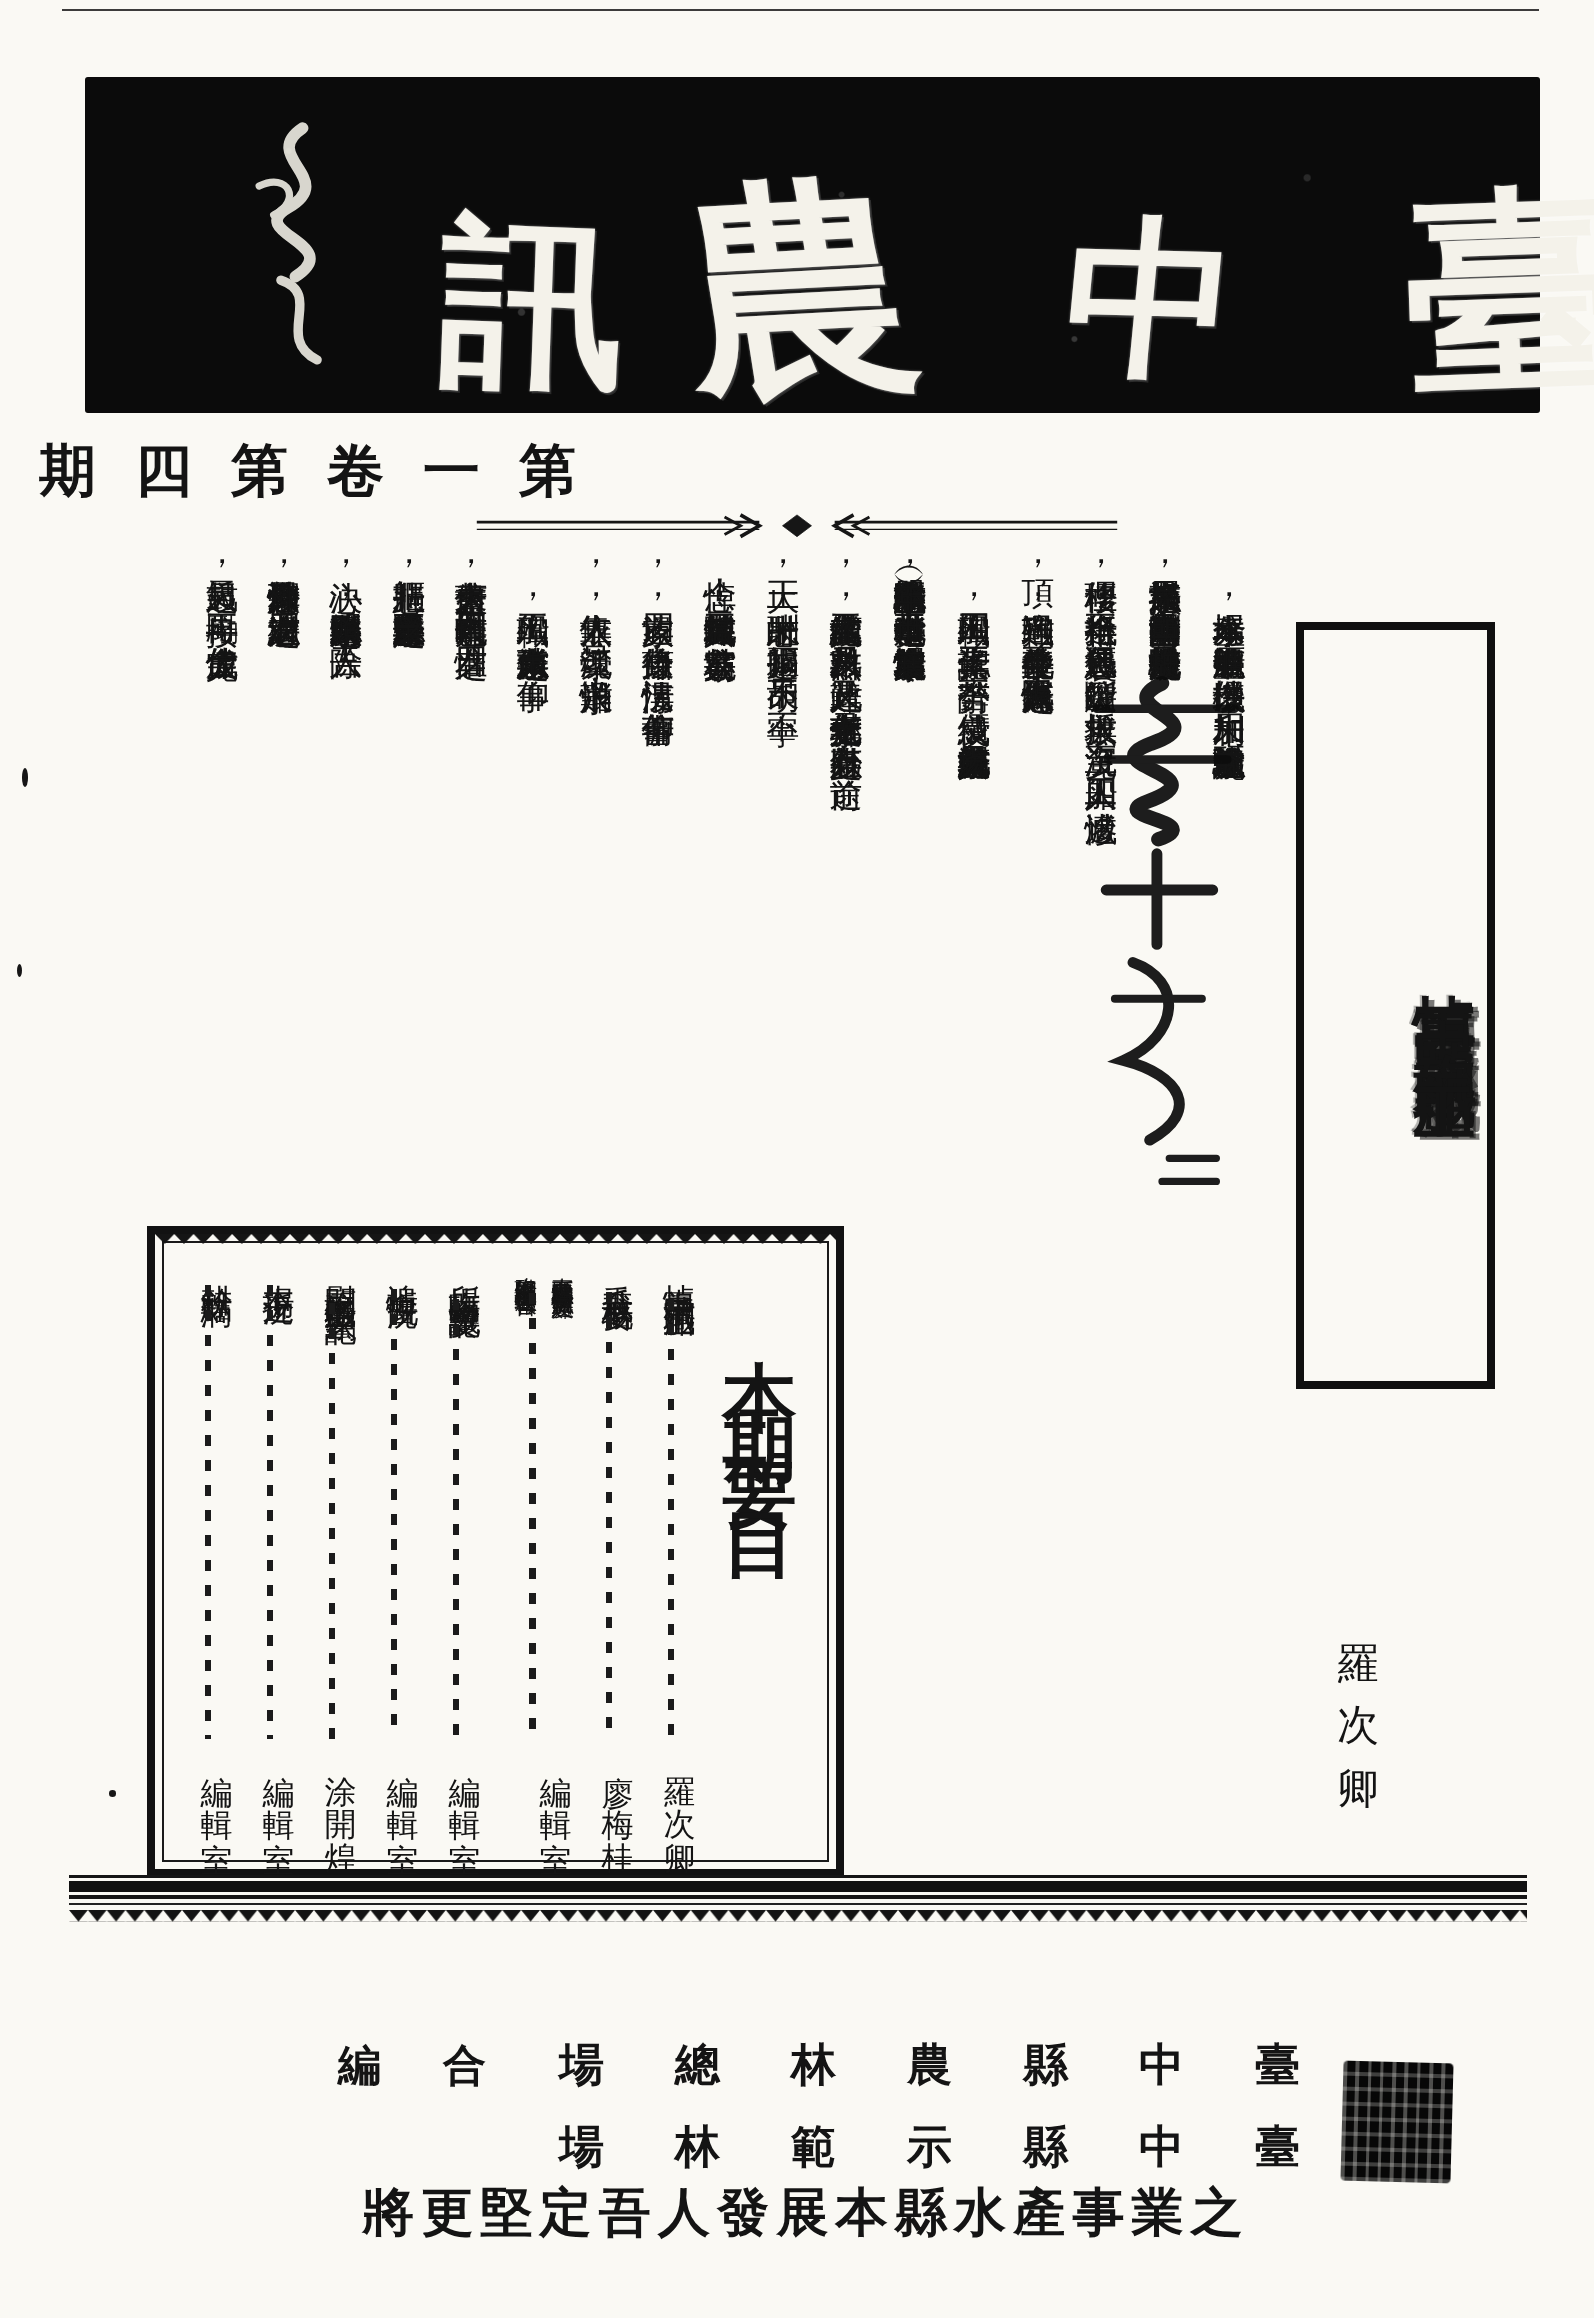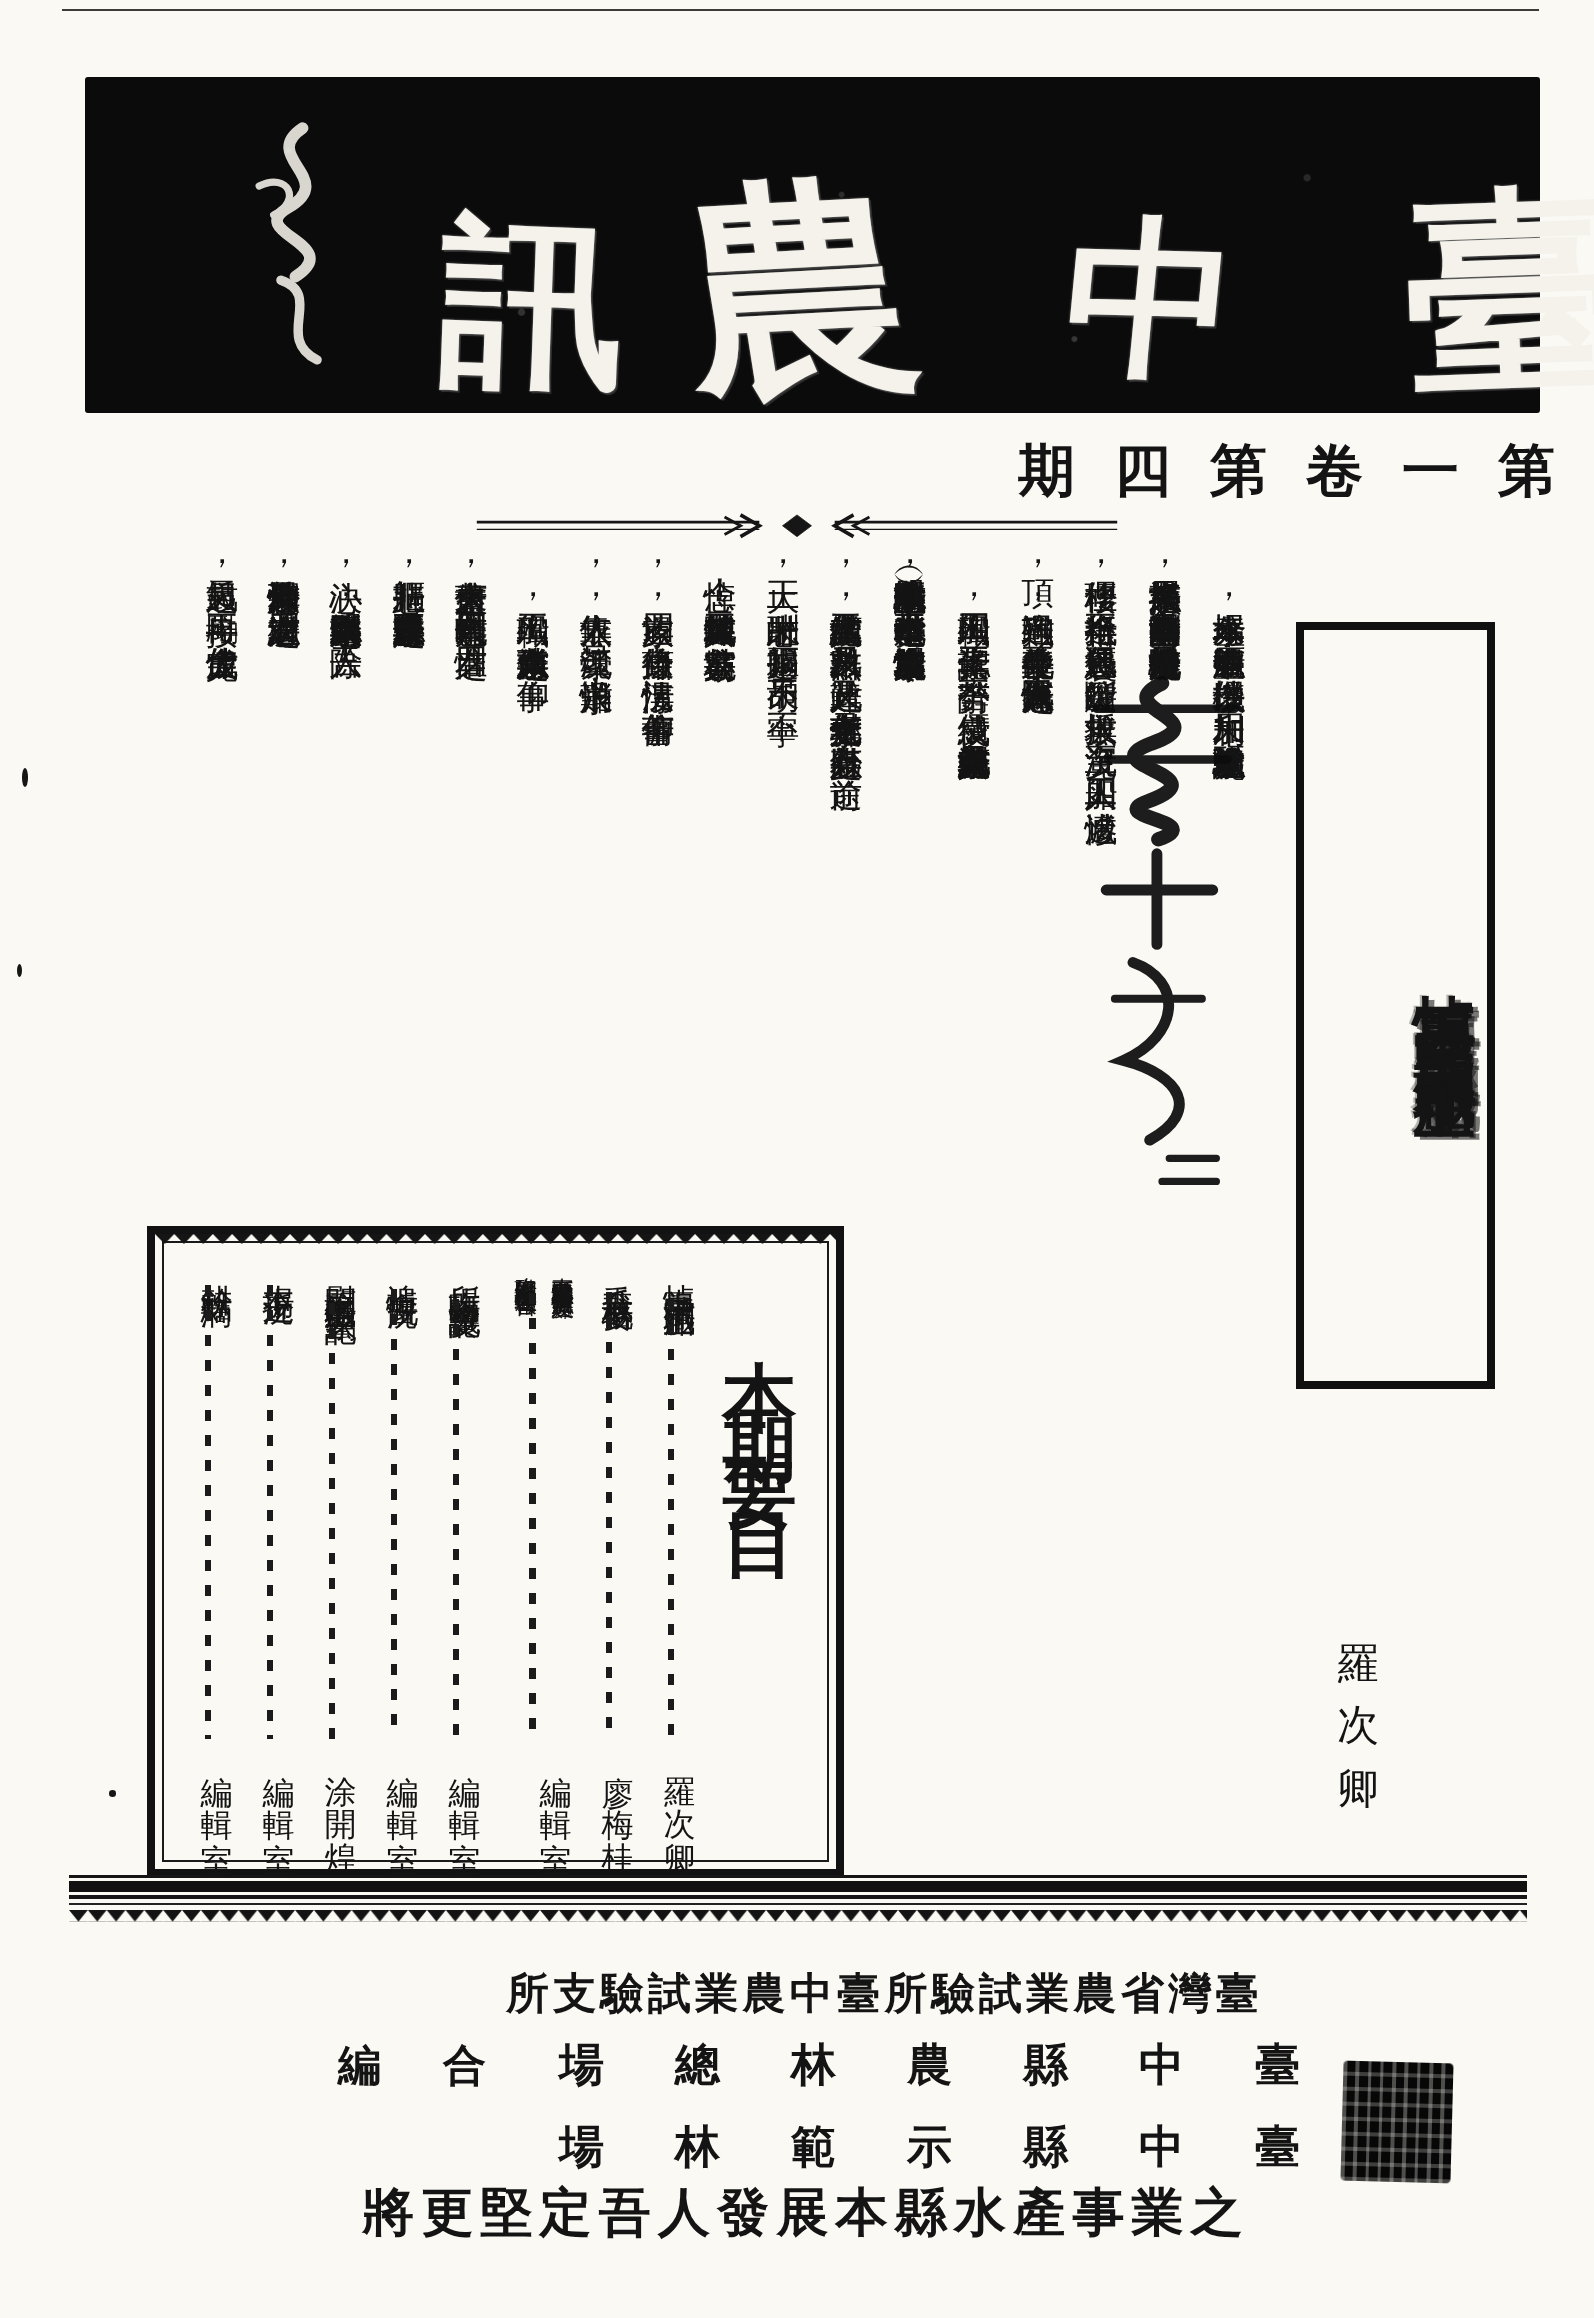--- a/index.html
+++ b/index.html
@@ -17,21 +17,21 @@
       radial-gradient(circle at 84% 30%, rgba(255,255,255,.12) 0 2.9px, transparent 4.3px),
       radial-gradient(circle at 94% 64%, rgba(255,255,255,.15) 0 2.2px, transparent 3.6px);}
   .banner-char{position:absolute;color:#f4f2ea;font-weight:bold;line-height:1;
     text-shadow:0 0 2.2px rgba(255,255,255,.5), 2.2px 2.2px 0 rgba(255,255,255,.12);}
   .bc1{left:1320px;top:109px;font-size:217px;transform:rotate(-2deg);}
   .bc2{left:980px;top:138px;font-size:172px;transform:rotate(1.5deg) skewX(-4deg);}
   .bc3{left:598px;top:101px;font-size:230px;transform:rotate(-3deg) skewX(6deg);}
   .bc4{left:356px;top:136px;font-size:183px;transform:rotate(2deg);}
 
   
-  .issue{left:0;top:433px;width:1594px;text-align:right;font-size:57px;font-weight:bold;
+  .issue{left:0;top:433px;width:1594px;text-align:left;font-size:57px;font-weight:bold;
          letter-spacing:39px;text-indent:39px;}
 
   
   .orn{left:471px;top:512px;}
 
   
   .col{position:absolute;writing-mode:vertical-rl;text-orientation:mixed;
        font-size:33px;line-height:64px;letter-spacing:0px;width:64px;white-space:nowrap;
        font-weight:500;}
   .col.full{top:555px;height:1326px;}
@@ -225,21 +225,20 @@
   <div class="abs div-d"></div>
   <svg class="abs" style="left:69px;top:1910px;" width="1458" height="11.6" viewBox="0 0 2012 16" preserveAspectRatio="none">
     <defs>
         <pattern id="saw2" width="26" height="16" patternUnits="userSpaceOnUse">
       <path d="M0 0 H26 L13 16 Z" fill="#131313"></path>
         </pattern>
       </defs>
     <rect width="2012" height="16" fill="url(#saw2)"></rect>
   </svg>
 
-  <div class="pubrow pub1">所支驗試業農中臺所驗試業農省灣臺</div>
   <div class="pubrow pub3">場林範示縣中臺</div>
   <div class="pubrow pub2">場總林農縣中臺</div>
   <span class="abs joint1">合</span>
   <span class="abs joint2">編</span>
   <div class="abs dateline">將更堅定吾人發展本縣水產事業之</div>
 
   <div class="abs stamp"></div>
 
   <div class="speck" style="left:22px;top:768px;width:5.8px;height:19px;"></div>
   <div class="speck" style="left:17.4px;top:964px;width:5px;height:13px;"></div>

